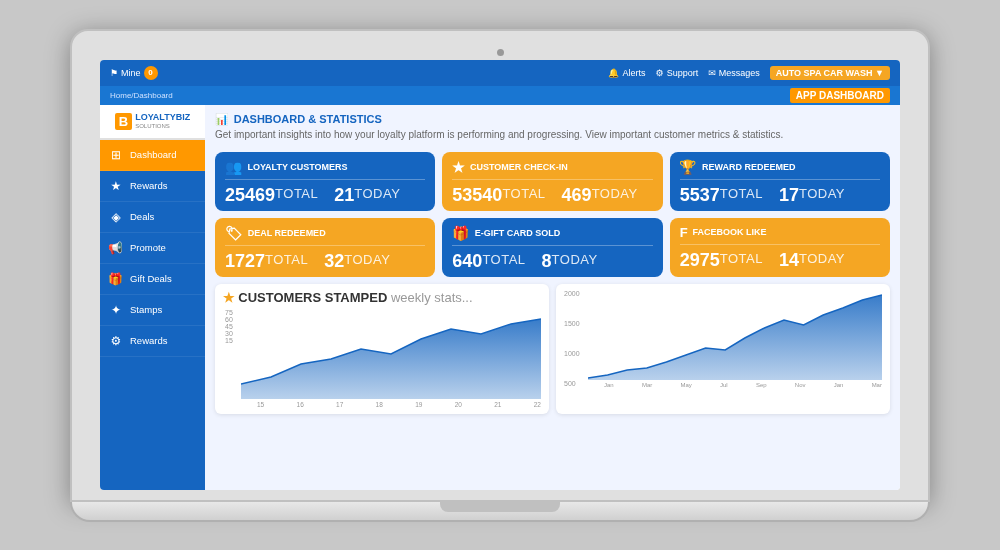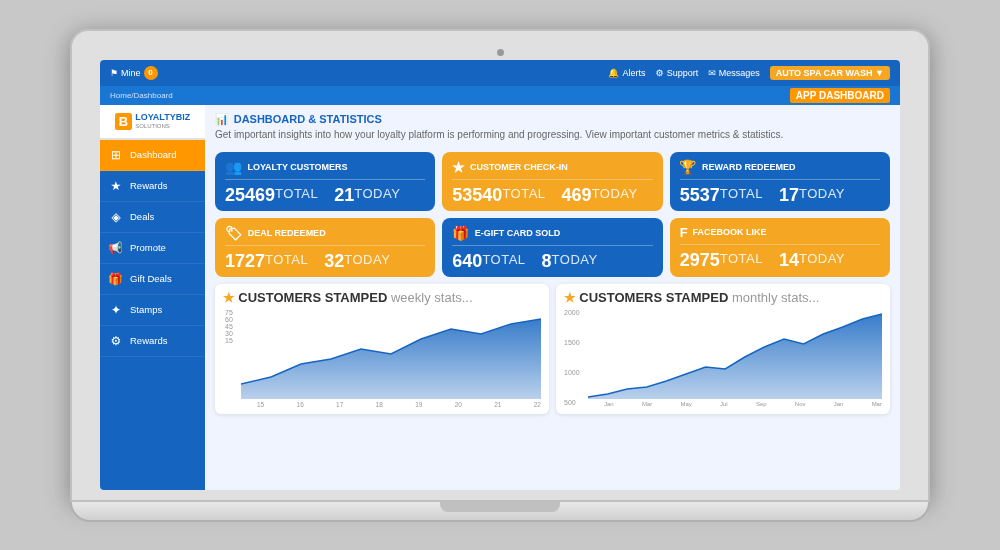--- a/index.html
+++ b/index.html
@@ -522,24 +522,20 @@
                     <span>19</span>
                     <span>20</span>
                     <span>21</span>
                     <span>22</span>
                   </div>
                 </div>
               </div>
             </div>
 
             <div class="chart-card">
-              <div class="chart-title">
-                <span class="star">★</span>
-                <span> CUSTOMERS STAMPED <span style="color:#999; font-weight:normal;">monthly stats...</span></span>
-              </div>
               <div style="display:flex; gap:4px;">
                 <div style="display:flex; flex-direction:column; justify-content:space-between; font-size:7px; color:#999; min-width:20px;">
                   <span>2000</span>
                   <span>1500</span>
                   <span>1000</span>
                   <span>500</span>
                 </div>
                 <div style="flex:1;">
                   <div class="chart-container">
                     <svg class="chart-svg" viewBox="0 0 300 90" preserveAspectRatio="none">

